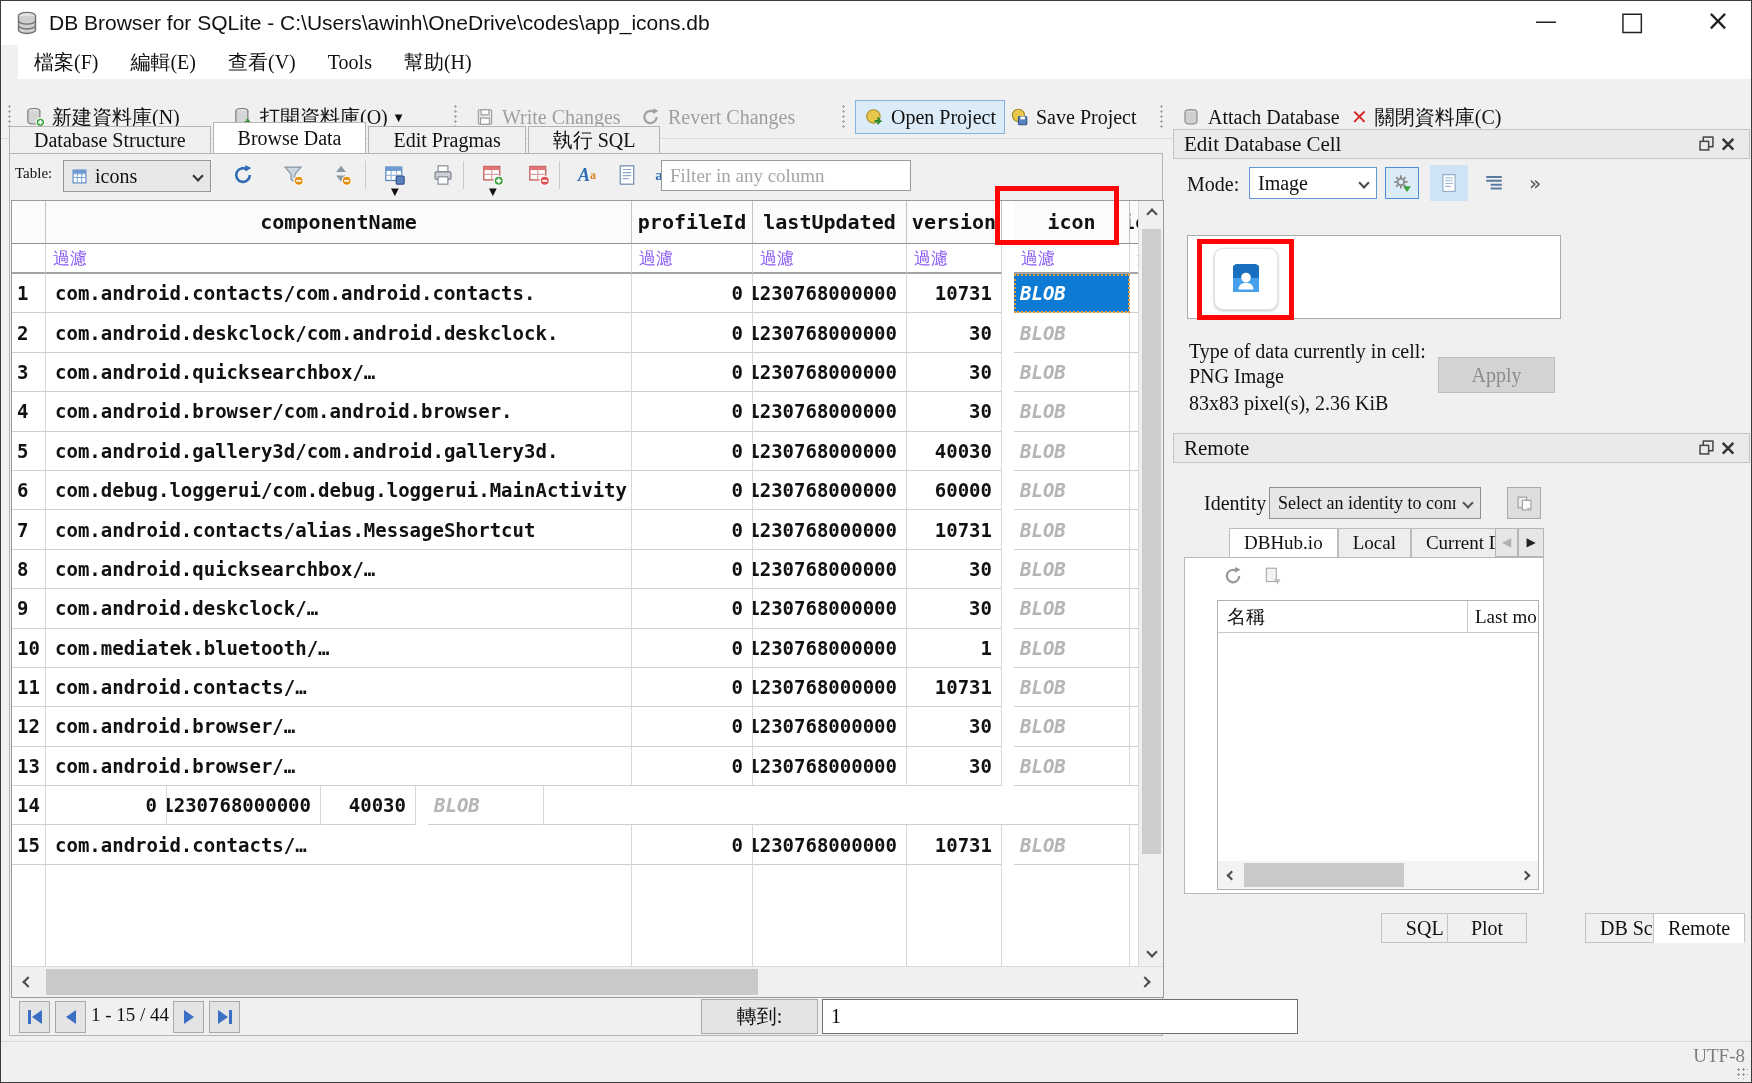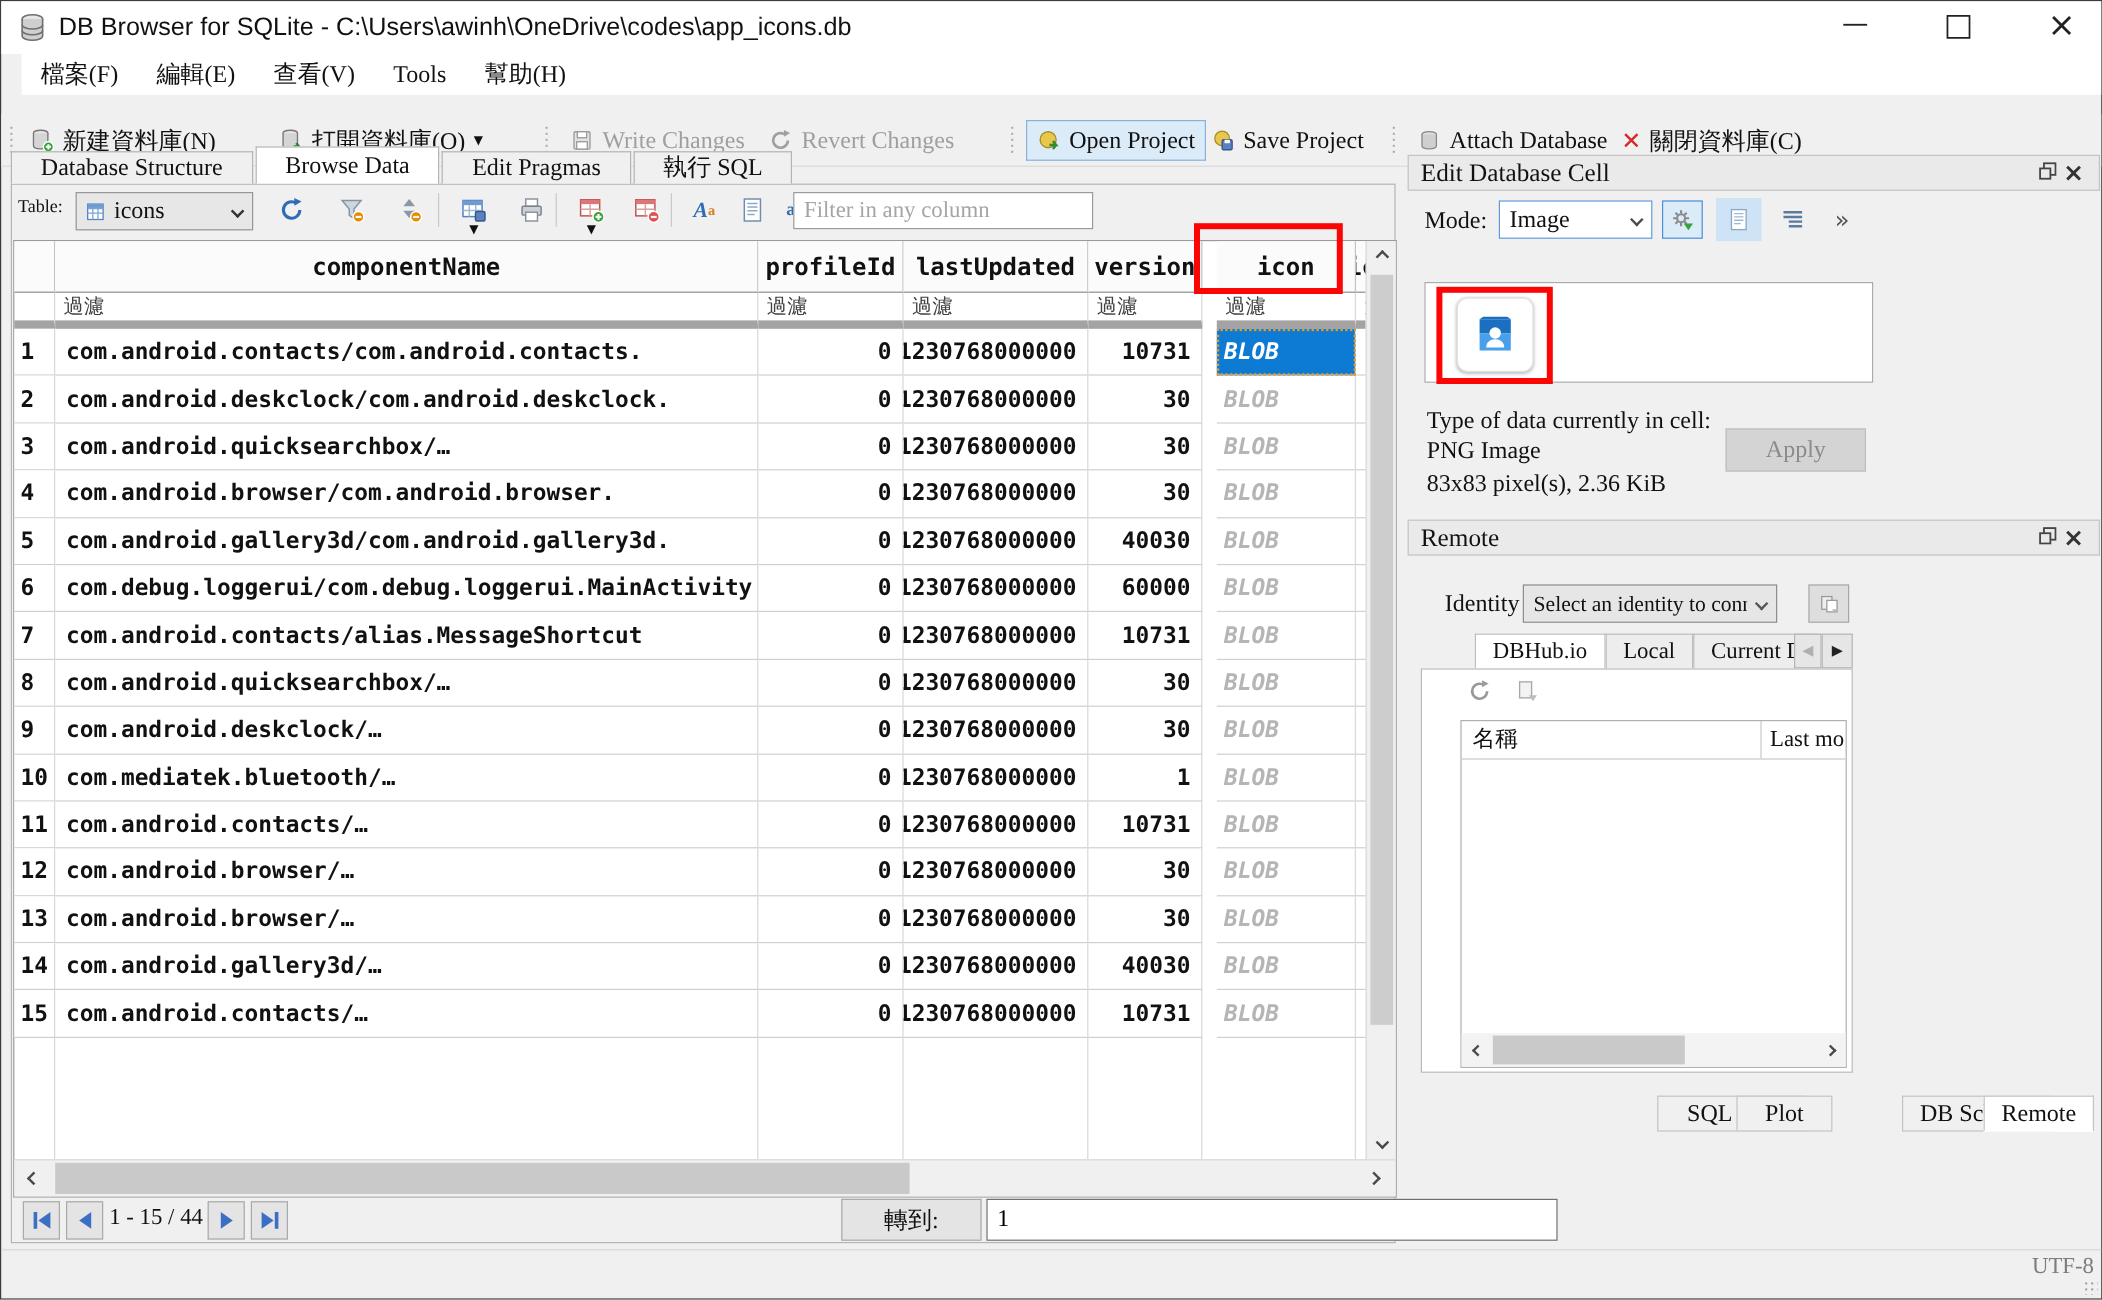--- a/index.html
+++ b/index.html
@@ -39,21 +39,21 @@
   
   .twrap{left:10px;top:199px;width:1153px;height:798px;border:1px solid #9a9a9a;background:#fff;display:flex;flex-direction:column;}
   .trow,.hrow,.frow{display:flex;width:1127px;justify-content:center;}
   .hrow{height:43px;}
   .frow{height:30px;}
   .trow{height:39.4px;flex:none;}
   .fillrow{flex:1;}
   .cell{border-right:1px solid #d8d8d8;border-bottom:1px solid #cfcfcf;display:flex;align-items:center;overflow:hidden;
     font:700 19px "DejaVu Sans Mono",monospace;white-space:pre;}
   .hcell{justify-content:center;background:#fbfbfb;border-right:1px solid #c3c3c3;border-bottom:1px solid #8f8f8f;font-size:20px;}
-  .fcell{font:400 17px "Liberation Serif",serif;color:#404040;padding-left:7px;border-bottom:7px solid #a3a3a3;}
+  .fcell{font:400 17px "Liberation Serif",serif;color:#8b5cf6;padding-left:7px;border-bottom:2px solid #a3a3a3;}
   .c-n{width:34px;}.c-name{width:586px;}.c-pid{width:121px;}.c-lu{width:154px;}.c-ver{width:95px;}.c-icon{width:116px;margin-left:12px;}
   .c-sliver{width:19px;flex:1;border-right:none;}
   .l{padding-left:9px;}.r{justify-content:flex-end;padding-right:9px;}
   .rown{padding-left:5px;background:#fff;}
   .blob{color:#b5b5b5;font-style:italic;padding-left:6px;}
   .sel{background:var(--selection-blue,#0d7ad4);color:#fff;outline:2px dotted #e2992f;outline-offset:-2px;}
   
   .vsb{position:absolute;right:0;top:0;width:25px;height:766px;background:#f0f0f0;border-left:1px solid #d9d9d9;}
   .vsb-thumb{position:absolute;left:3px;top:28px;width:19px;height:625px;background:#cdcdcd;}
   .hsb{position:absolute;left:0;bottom:0;width:1151px;height:31px;background:#f0f0f0;border-top:1px solid #d9d9d9;}
@@ -413,21 +413,20 @@
           <div class="cell c-n rown">13</div>
           <div class="cell c-name l">com.android.browser/…</div>
           <div class="cell c-pid r">0</div>
           <div class="cell c-lu r">1230768000000</div>
           <div class="cell c-ver r">30</div>
           <div class="cell c-icon blob">BLOB</div>
           <div class="cell c-sliver"></div>
         </div>
         <div class="trow">
           <div class="cell c-n rown">14</div>
-          <div class="cell c-name l">com.android.gallery3d/…</div>
           <div class="cell c-pid r">0</div>
           <div class="cell c-lu r">1230768000000</div>
           <div class="cell c-ver r">40030</div>
           <div class="cell c-icon blob">BLOB</div>
           <div class="cell c-sliver"></div>
         </div>
         <div class="trow">
           <div class="cell c-n rown">15</div>
           <div class="cell c-name l">com.android.contacts/…</div>
           <div class="cell c-pid r">0</div>

